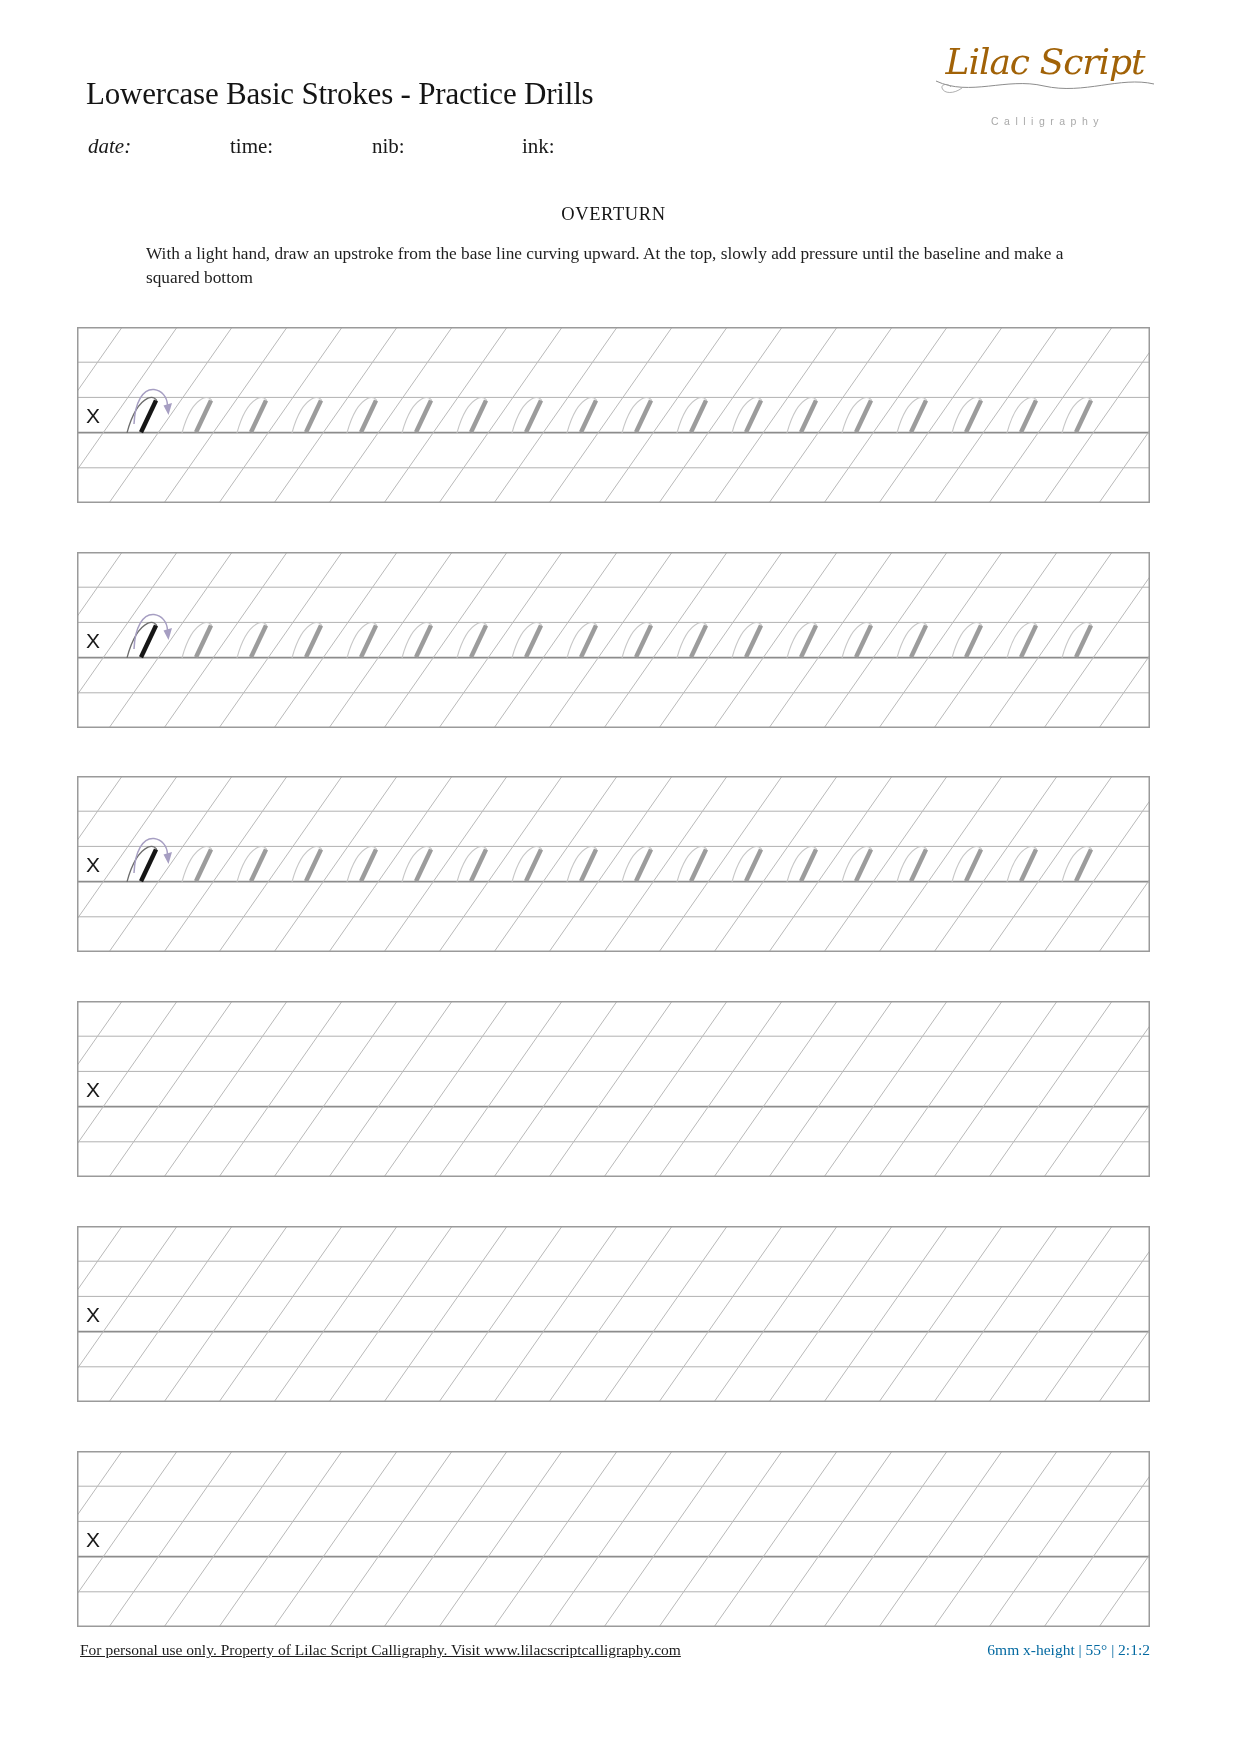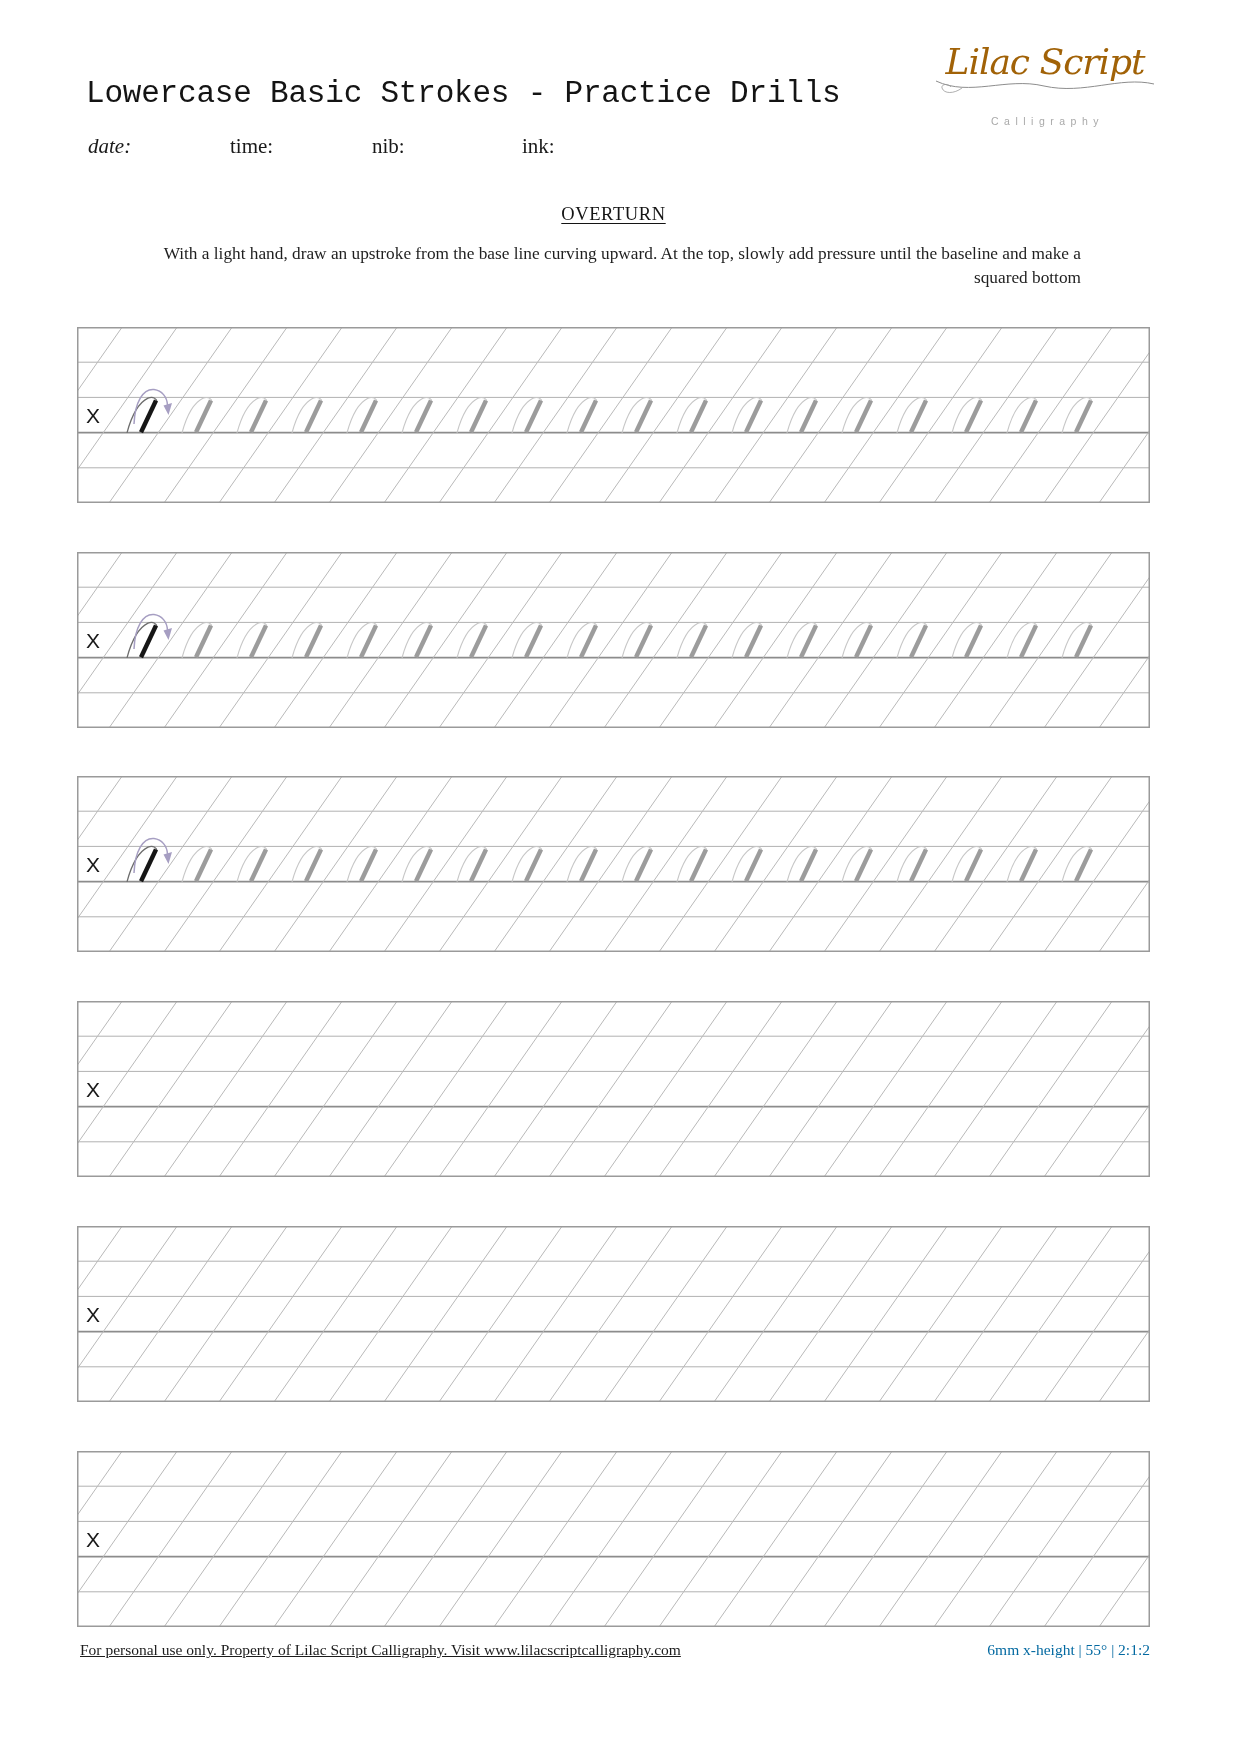--- a/index.html
+++ b/index.html
@@ -1,44 +1,44 @@
 <!DOCTYPE html>
 <html><head>
 <meta charset="utf-8">
 <style>
   html,body{margin:0;padding:0;background:#ffffff;}
   .page{
     position:relative;width:1240px;height:1754px;background:#ffffff;
     font-family:"Liberation Serif",serif;color:#1c1c1c;overflow:hidden;
   }
   .title{
-    position:absolute;left:86px;top:76px;font-size:31px;letter-spacing:-0.2px;color:#141414;font-family:Liberation Mono, monospace;
+    position:absolute;left:86px;top:76px;font-size:31px;letter-spacing:-0.2px;color:#141414;
   }
   .field{position:absolute;top:134px;font-size:21px;color:#191919;}
   .field-date{left:88px;font-style:italic;}
   .field-time{left:230px;}
   .field-nib{left:372px;}
   .field-ink{left:522px;}
   .logo{position:absolute;left:925px;top:42px;width:240px;text-align:center;}
   .logo-script{
     font-family:"DejaVu Serif",serif;font-style:italic;font-size:36px;
     color:#a16207;letter-spacing:-1px;line-height:1.1;white-space:nowrap;
   }
   .logo-flourish{display:block;margin:-8px auto 0 auto;}
   .logo-sub{
     font-family:"Liberation Sans",sans-serif;font-size:10.5px;letter-spacing:5.5px;
     color:#a9a9a9;margin-top:17px;padding-left:5px;white-space:nowrap;
   }
   .heading{
     position:absolute;left:77px;top:204px;width:1073px;text-align:center;
     font-size:18.5px;letter-spacing:0.6px;color:#141414;
-    text-decoration:underline;text-underline-offset:3px;
+    text-underline-offset:3px;
   }
   .instructions{
-    position:absolute;left:146px;top:242px;width:935px;text-align:right;
+    position:absolute;left:146px;top:242px;width:935px;text-align:left;
     font-size:17.3px;line-height:24px;color:#1f1f1f;
   }
   .practice-block{position:absolute;left:77px;width:1073px;height:176px;}
   .practice-block svg{display:block;}
   .xmark{
     position:absolute;left:9px;top:72px;width:32px;height:34px;
     display:flex;align-items:center;
     font-family:"Liberation Sans",sans-serif;font-size:21px;color:#191919;
   }
   .footer-left{position:absolute;left:80px;top:1641px;font-size:15.5px;color:#1c1c1c;text-decoration:underline;}

